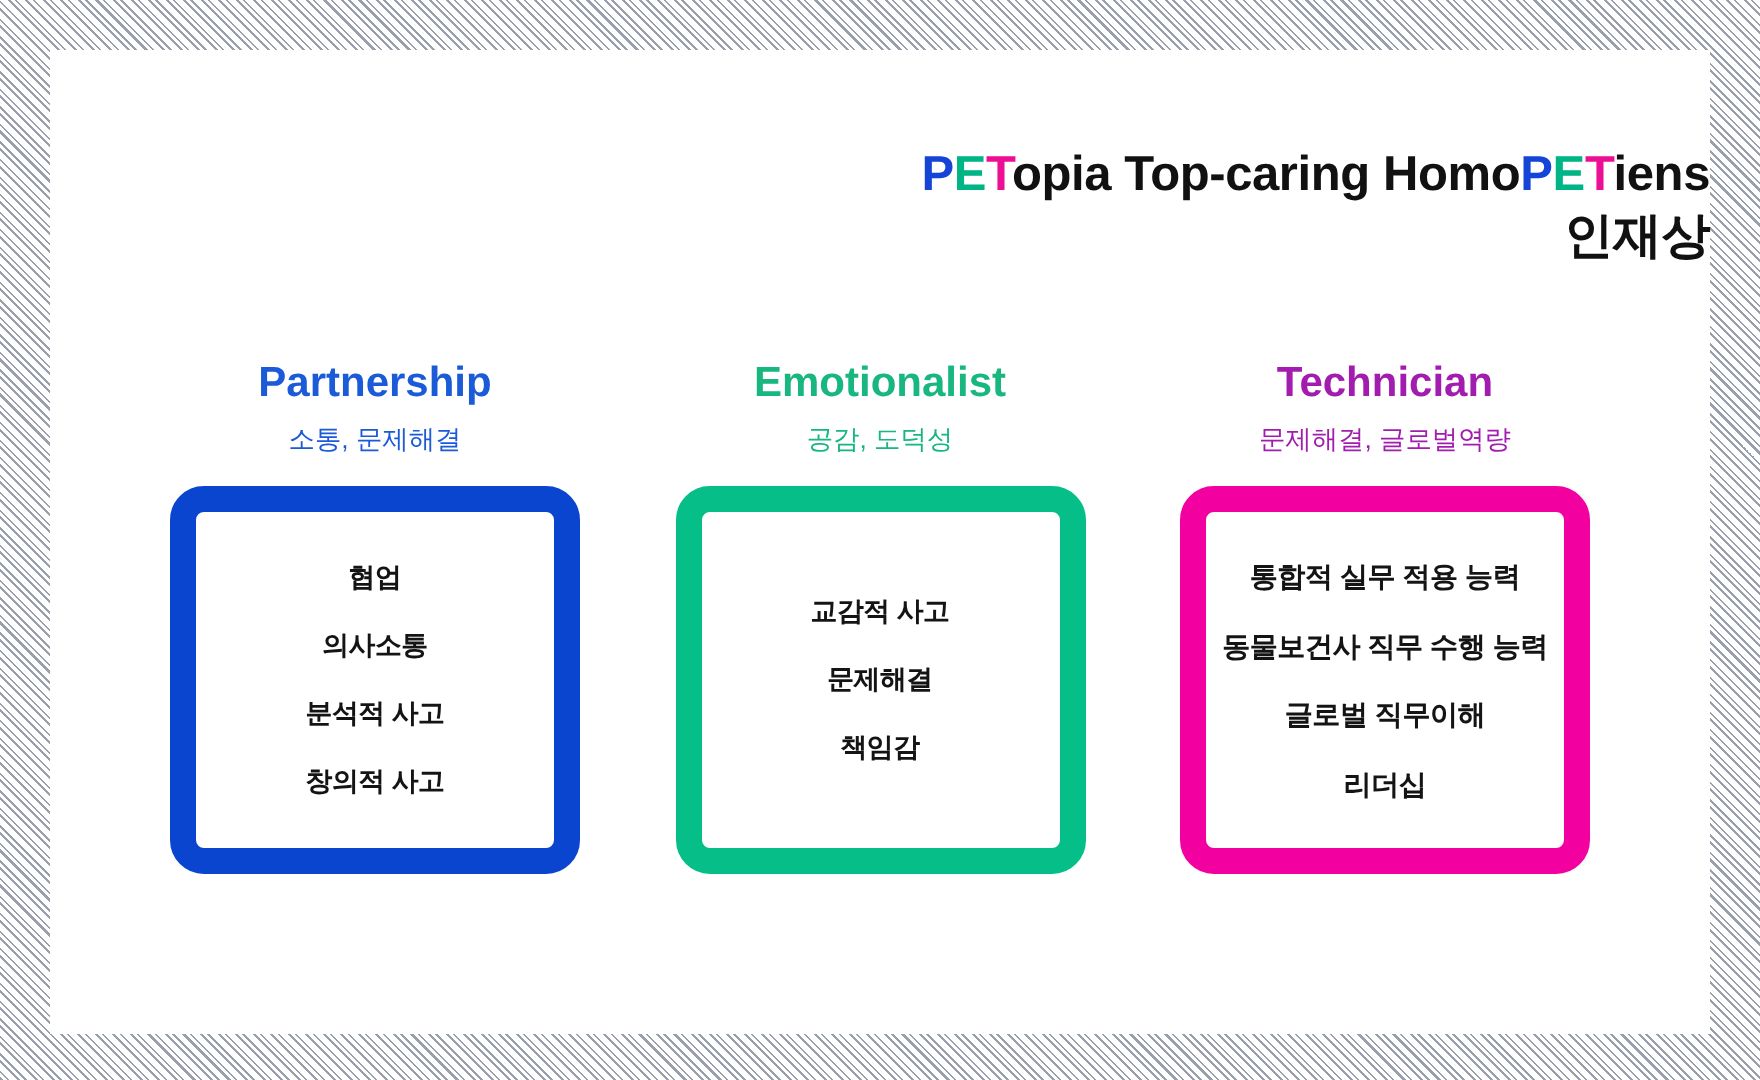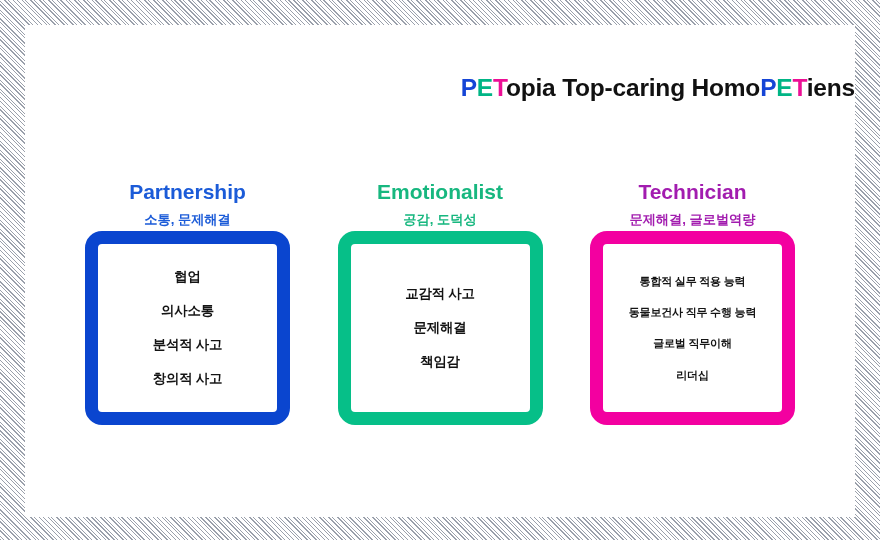--- a/index.html
+++ b/index.html
@@ -76,23 +76,23 @@
   }
   .col-head {
     font-size: 21px;
     font-weight: bold;
     line-height: 1.15;
     margin-bottom: 8px;
     white-space: nowrap;
   }
   .col-sub {
     font-size: 13.2px;
-    font-weight: bold;
+    font-weight: normal;
     line-height: 1.15;
-    margin-bottom: 4px;
+    margin-bottom: 16px;
     white-space: nowrap;
   }
   .box {
     box-sizing: border-box;
     width: 100%;
     height: 194px;
     background: #ffffff;
     display: flex;
     flex-direction: column;
     align-items: center;
@@ -122,32 +122,33 @@
   .c-partnership .box { border: 13px solid #0a45cf; }
 
   .c-emotionalist .col-head,
   .c-emotionalist .col-sub { color: #17b77f; text-align: center; }
   .c-emotionalist .box { border: 13px solid #06bf88; }
 
   .c-technician .col-head,
   .c-technician .col-sub { color: #a21caf; }
   .c-technician .box { border: 13px solid #f300a0; }
   .c-technician .box { width: 205px; }
-  .c-technician .item { font-size: 11px; }
+  .c-technician .item { font-size: 14px; }
 </style>
 </head>
 <body>
 
 <div id="page">
   <div id="canvas">
 
     <div class="title-block">
       <div class="title-line">
         <span class="t-p">P</span><span class="t-e">E</span><span class="t-t">T</span><span>opia Top-caring Homo</span><span class="t-p">P</span><span class="t-e">E</span><span class="t-t">T</span><span>iens</span>
       </div>
+      <div class="title-line">인재상</div>
     </div>
 
     <div class="columns">
 
       <div class="column c-partnership">
         <div class="col-head">Partnership</div>
         <div class="col-sub">소통, 문제해결</div>
         <div class="box">
           <div class="items">
             <div class="item">협업</div>

